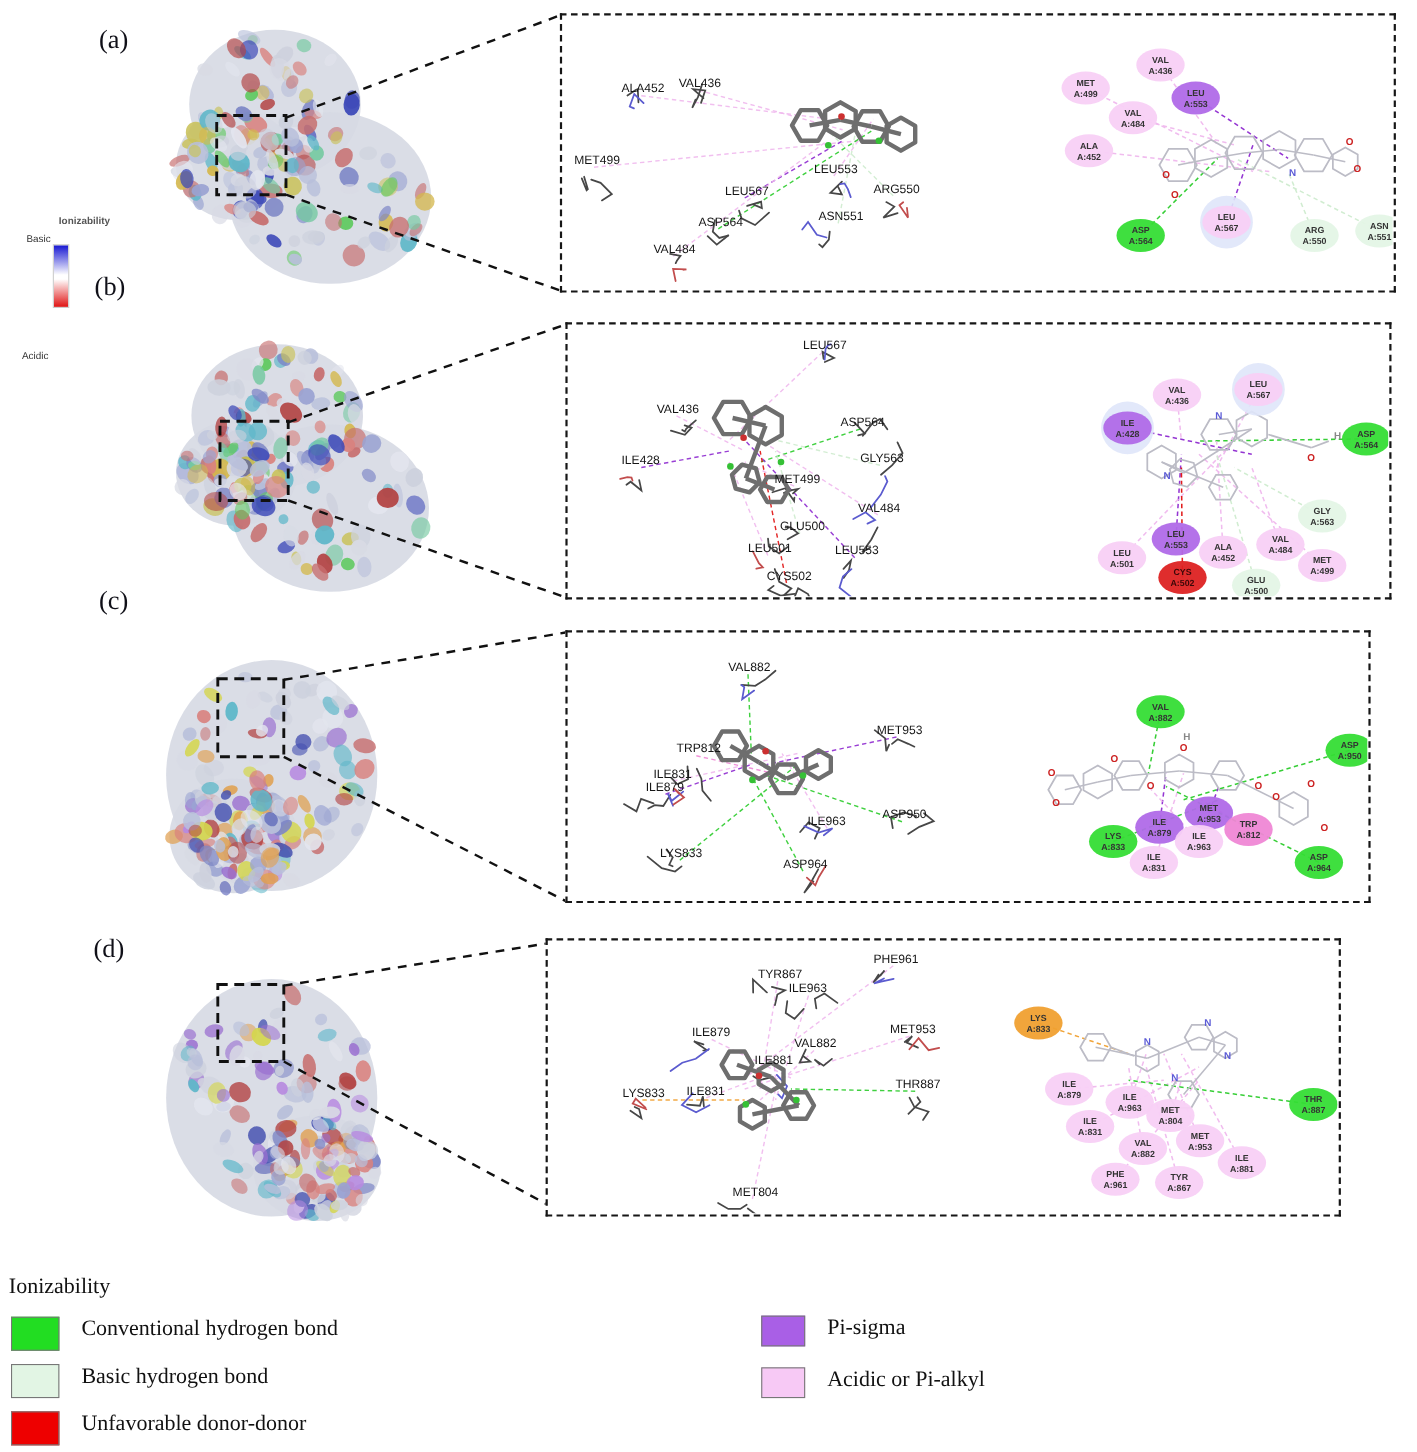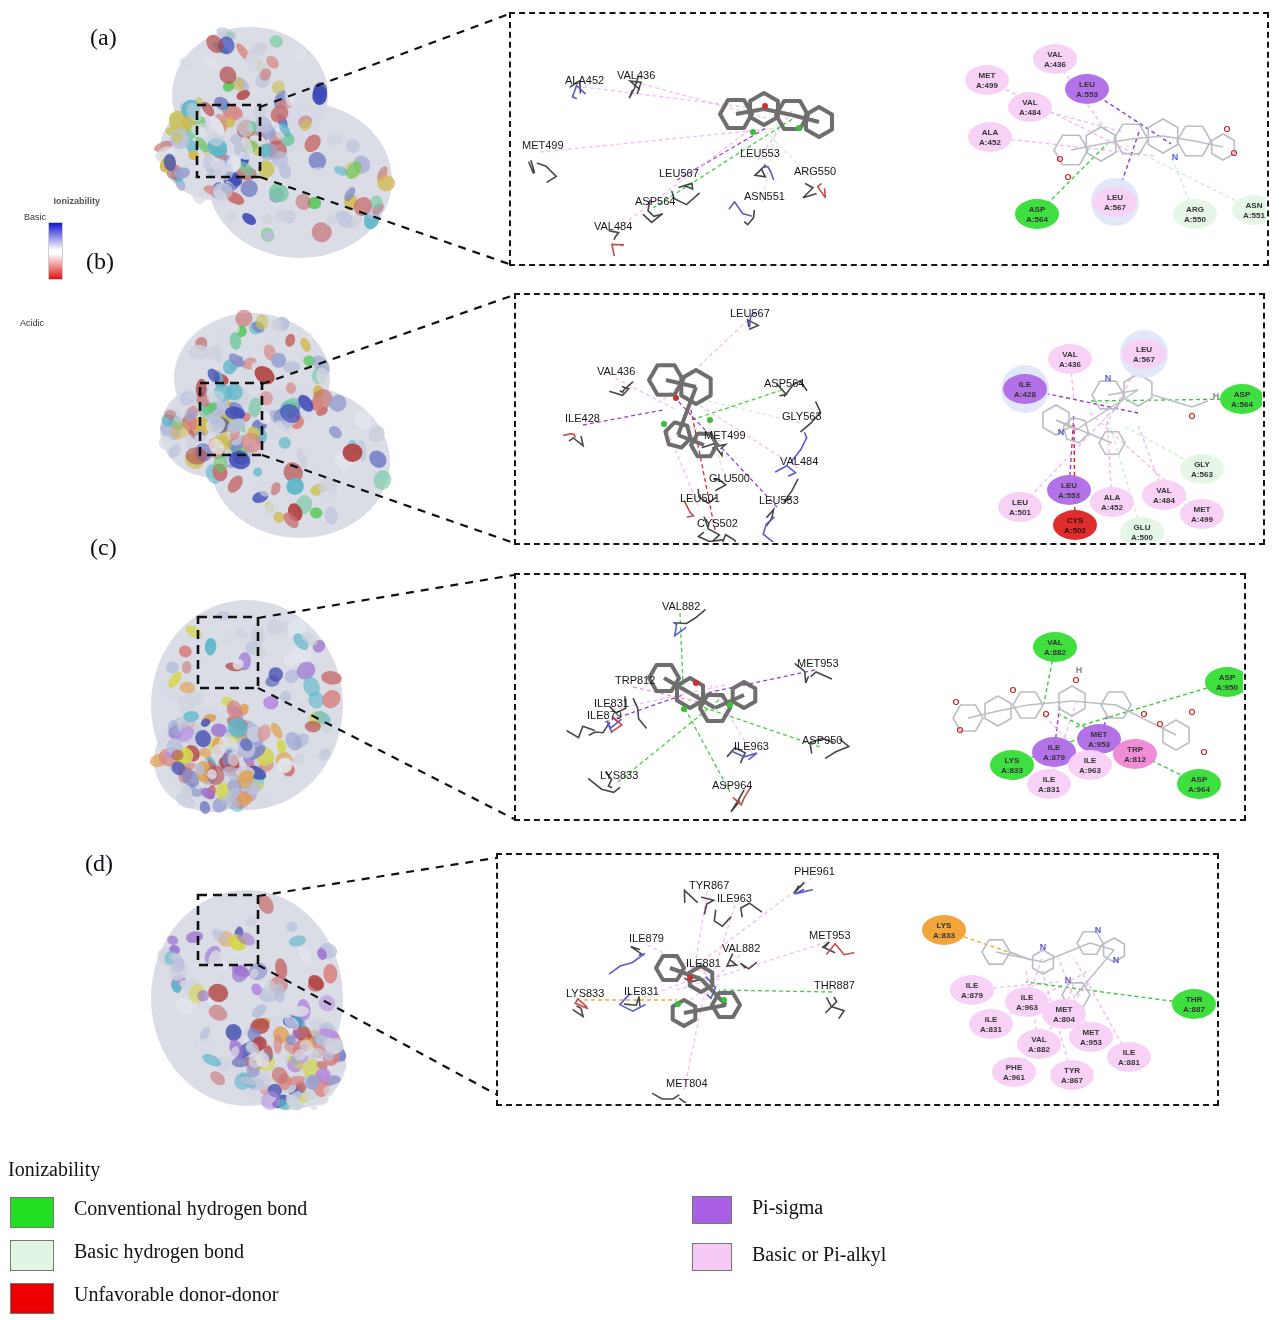--- a/index.html
+++ b/index.html
@@ -1228,18 +1228,18 @@
 <div class="legend-item" style="left:10px;top:1283px">
     <div class="swatch" style="background: rgb(238, 0, 0);"></div>
     <div class="ltext">Unfavorable donor-donor</div>
   </div>
 <div class="legend-item" style="left:692px;top:1196px">
     <div class="swatch small" style="background: rgb(169, 95, 230);"></div>
     <div class="ltext">Pi-sigma</div>
   </div>
 <div class="legend-item" style="left:692px;top:1243px">
     <div class="swatch small" style="background: rgb(247, 201, 245);"></div>
-    <div class="ltext">Basic or Pi-alkyl</div>
+    <div class="ltext">Acidic or Pi-alkyl</div>
   </div>
 <div class="legend-item" style="left:692px;top:1358px">
     <div class="swatch small" style="background: rgb(240, 154, 24);"></div>
     <div class="ltext">Pi-cation</div>
   </div>
 
 </body></html>

